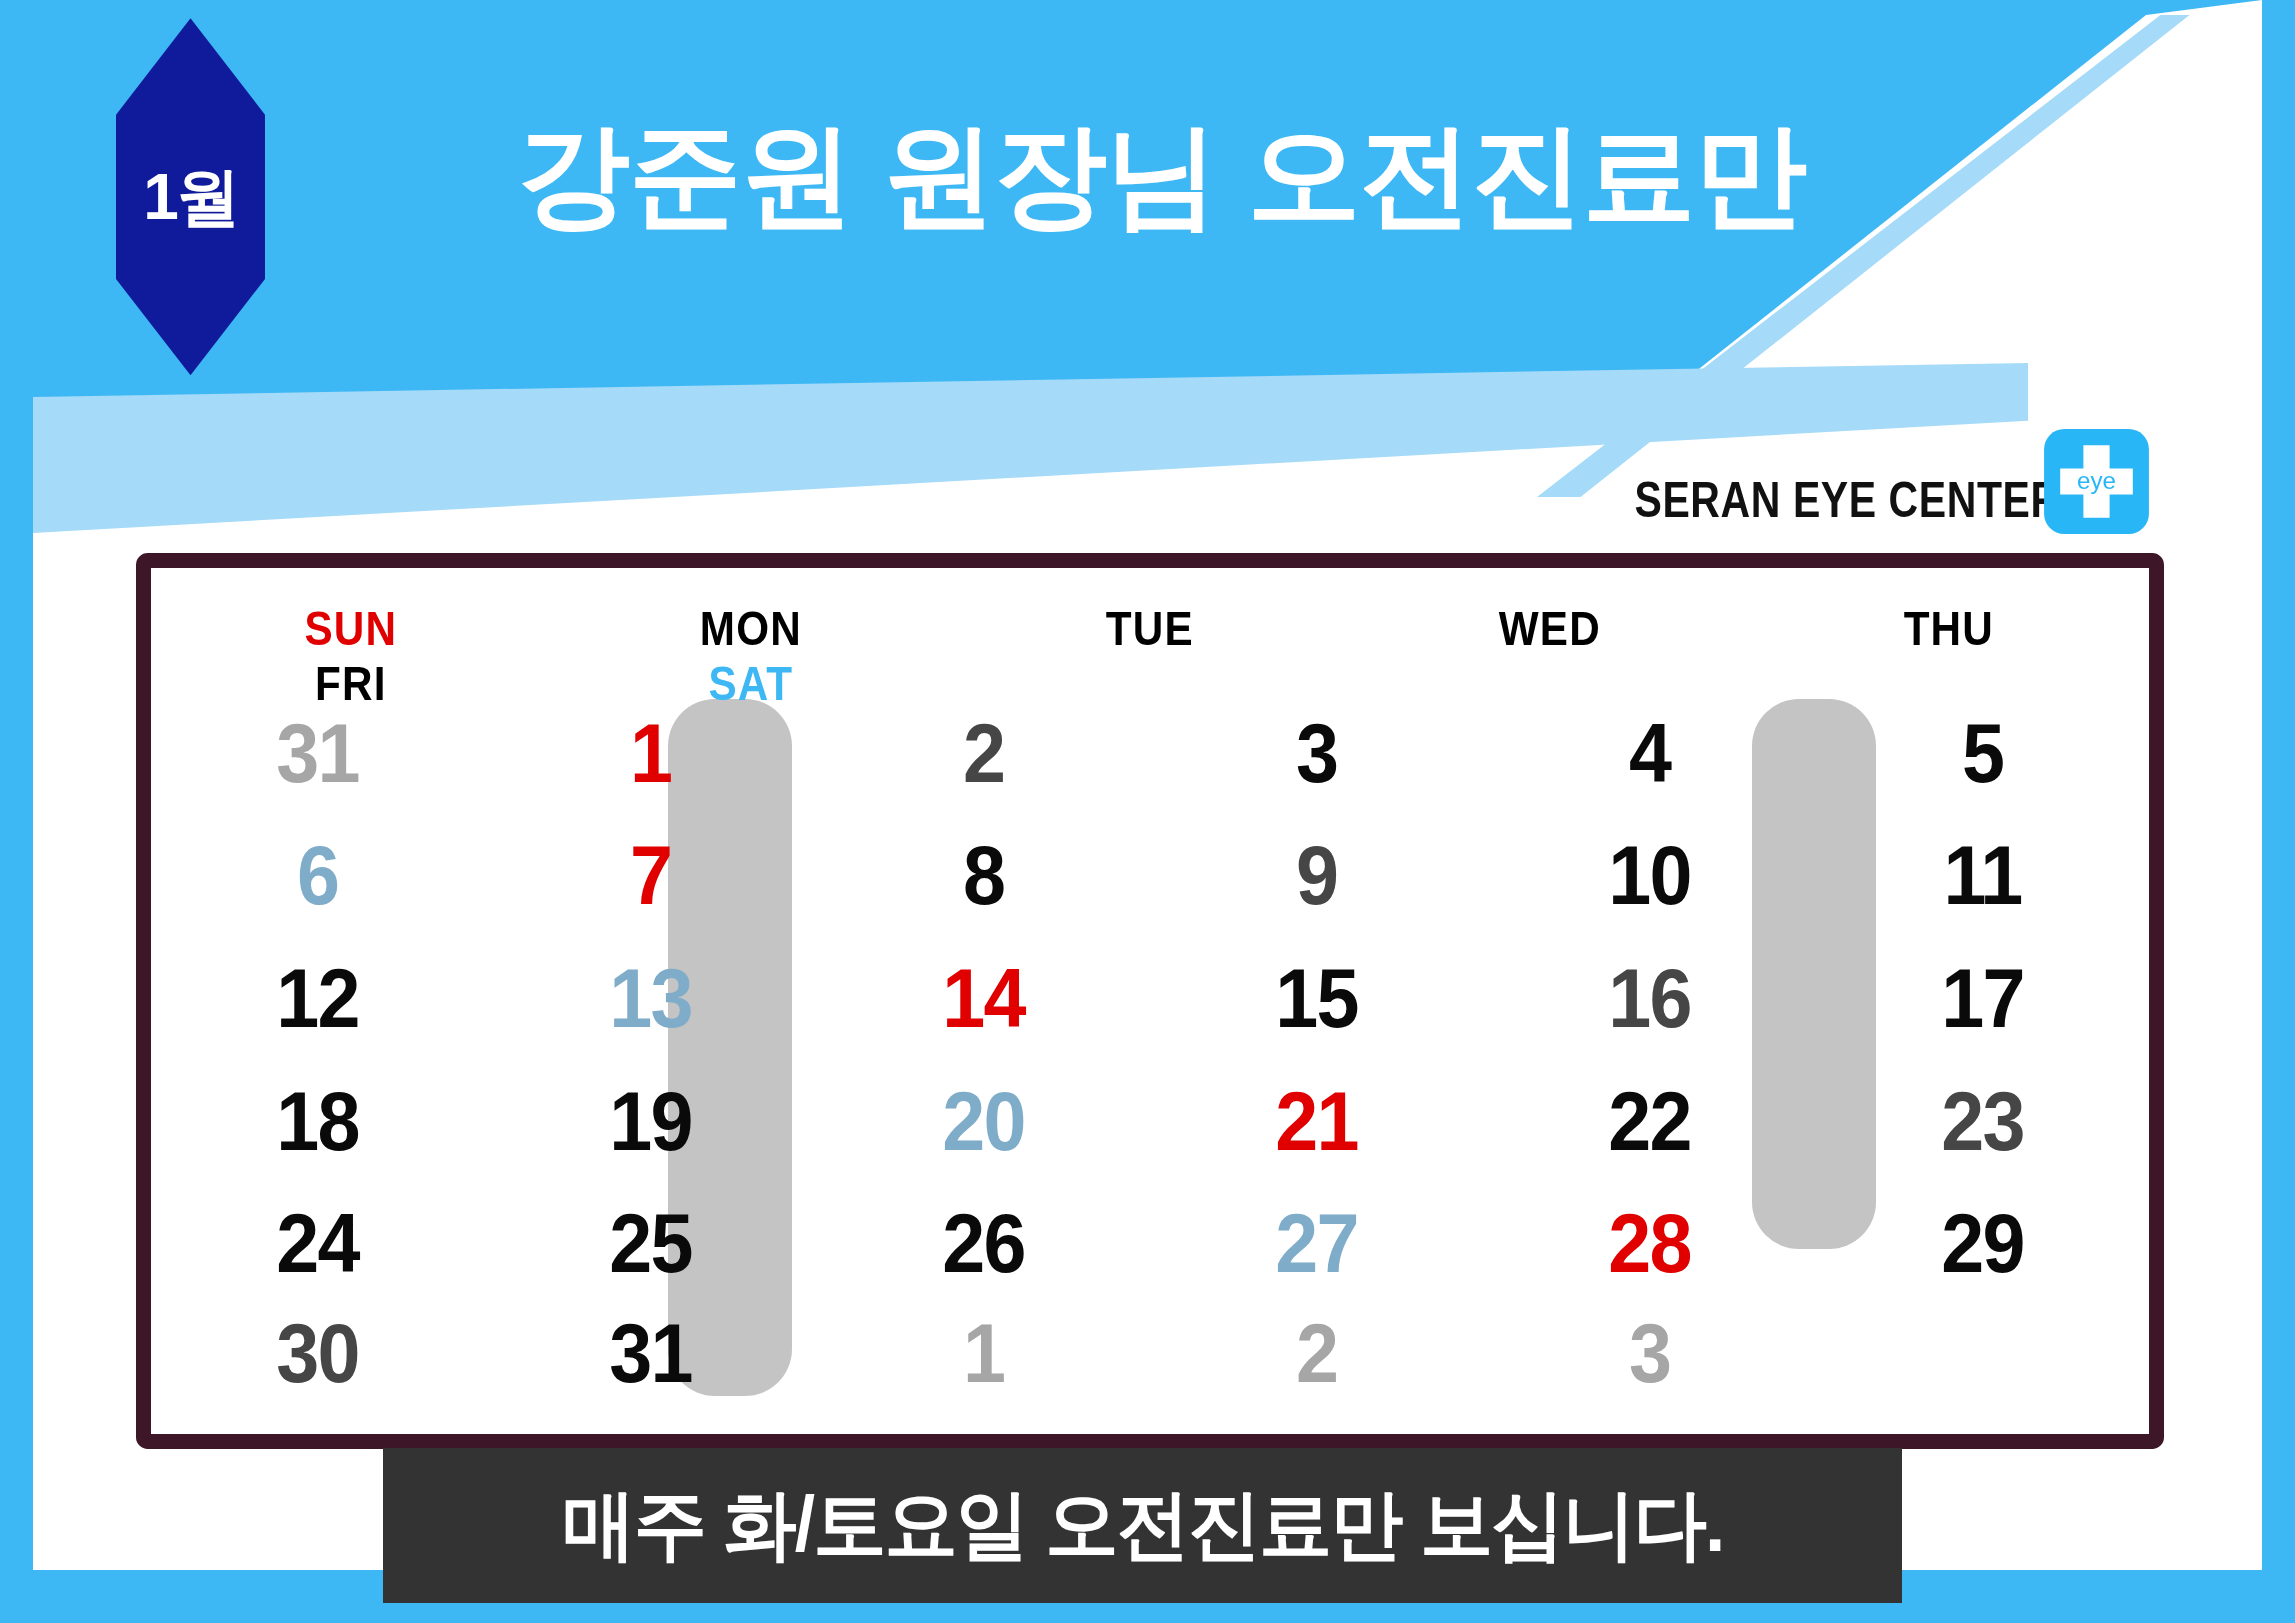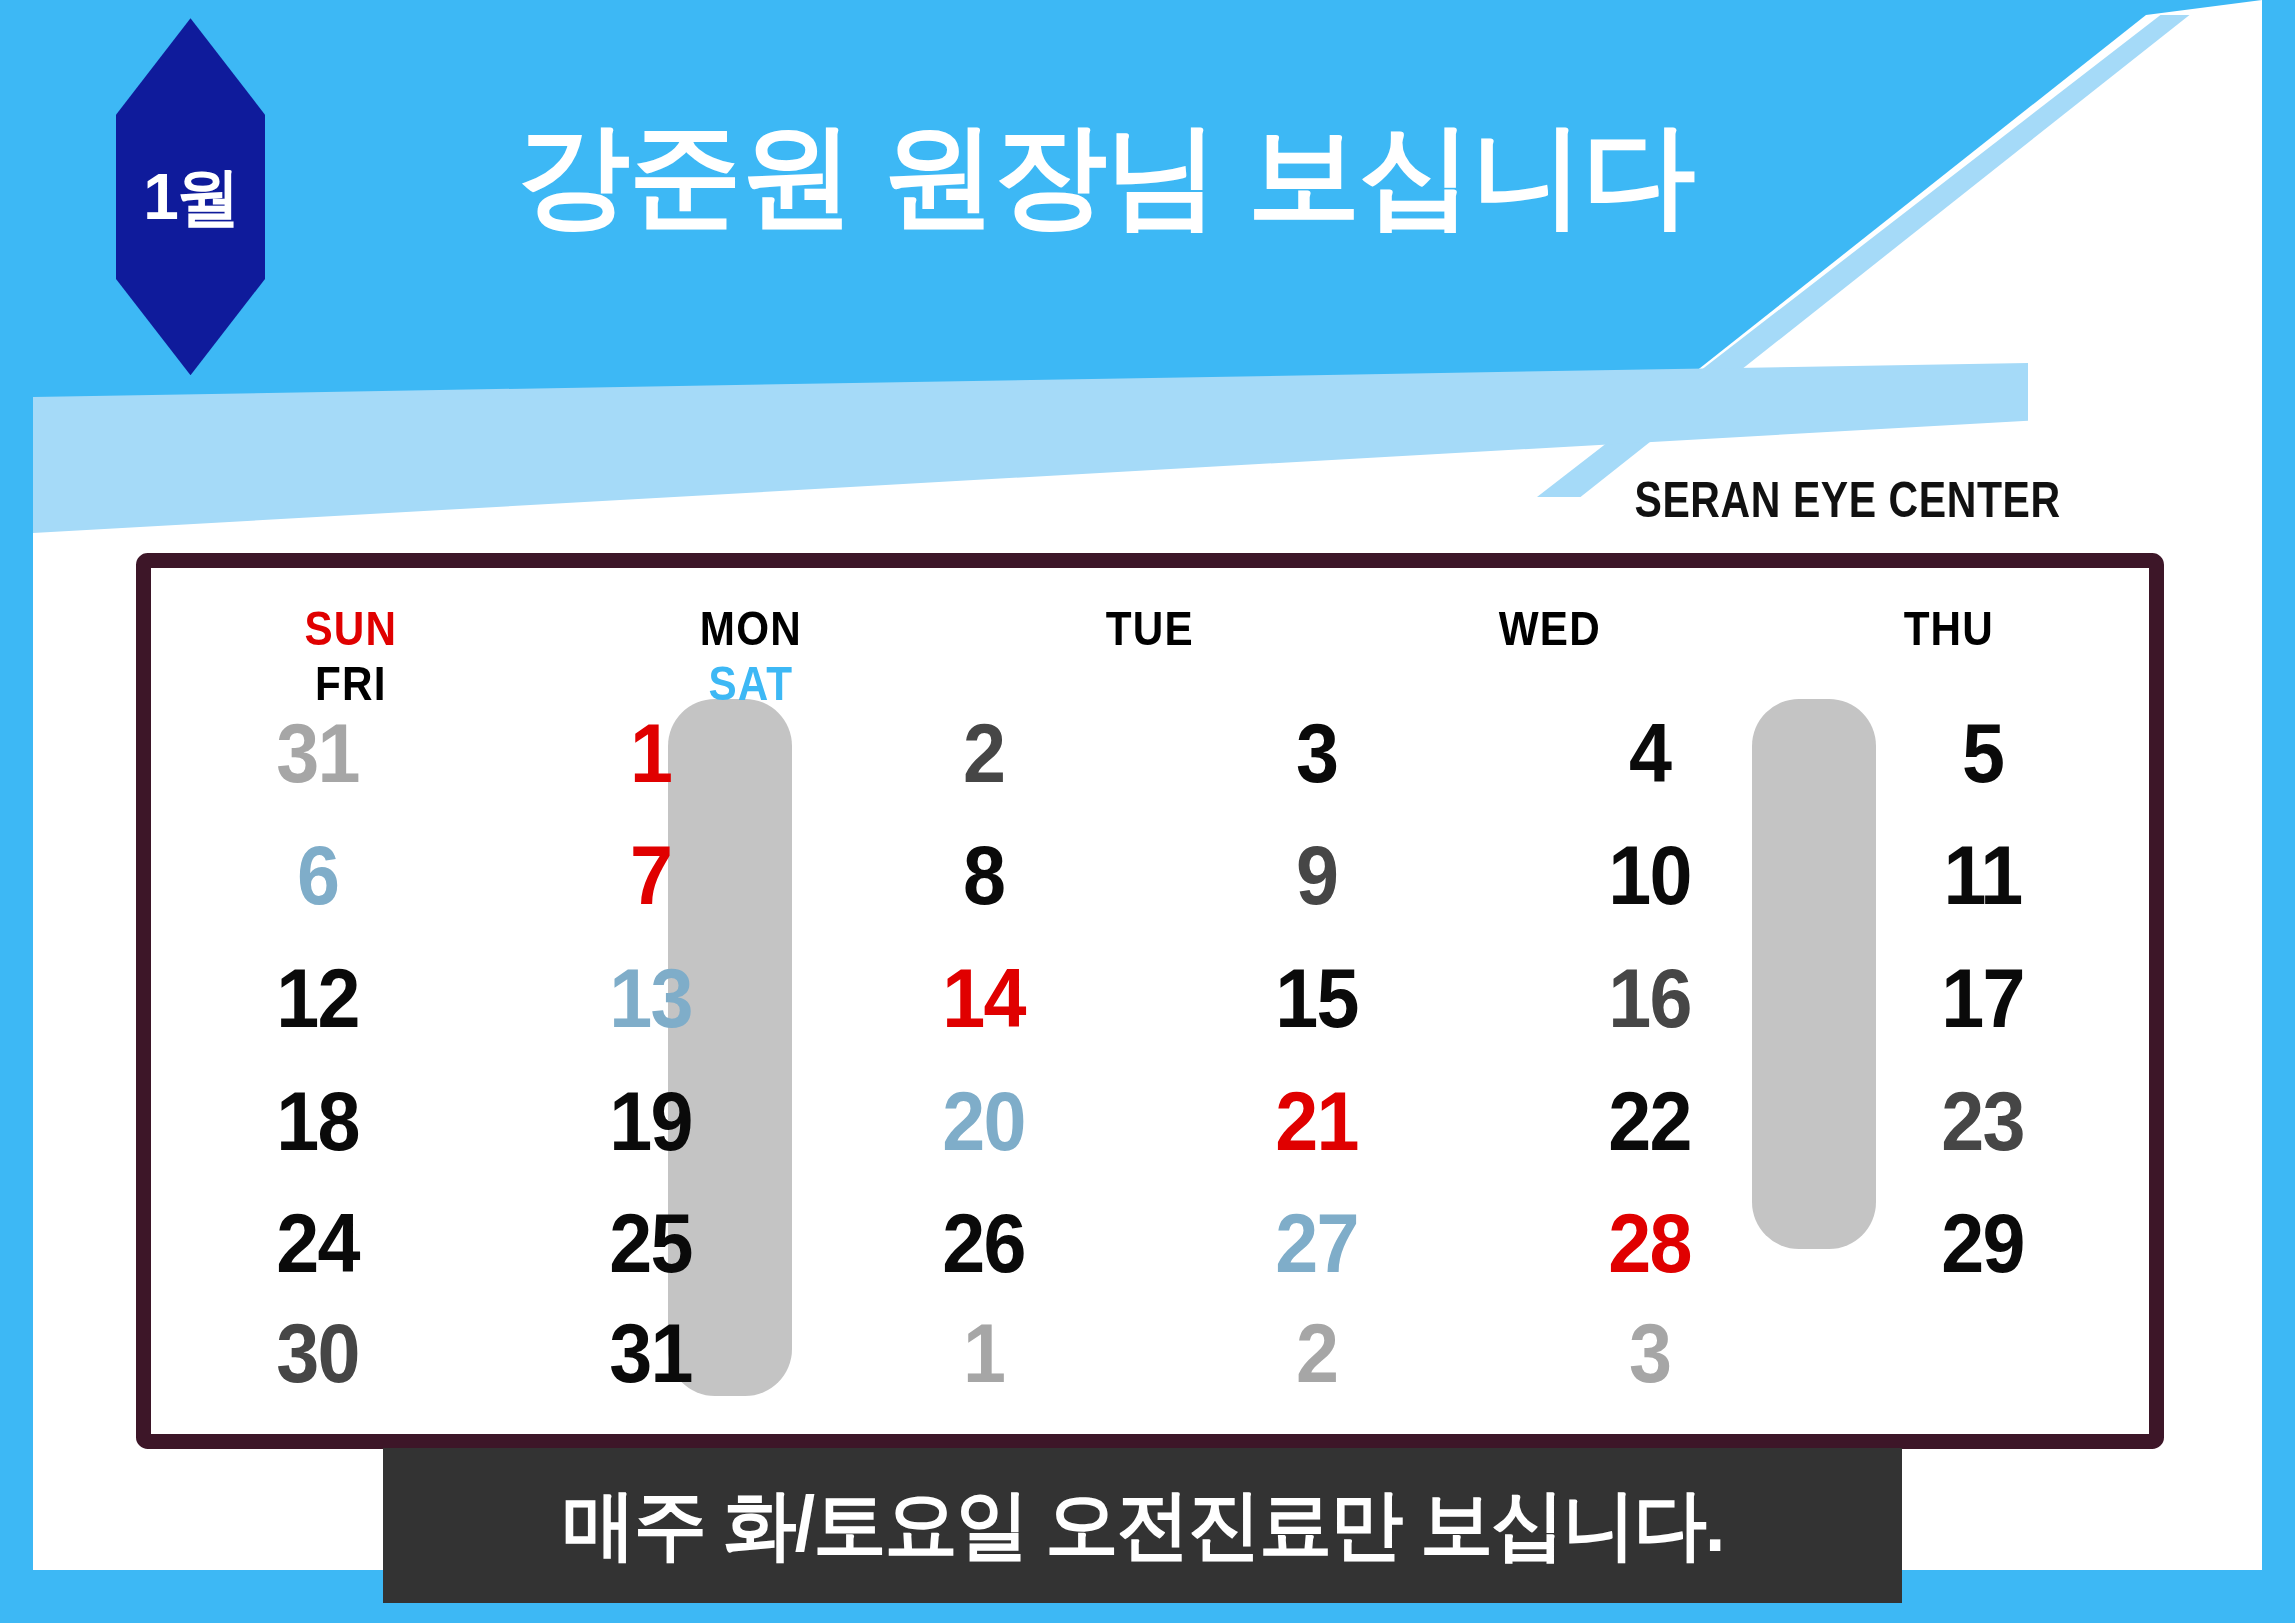--- a/index.html
+++ b/index.html
@@ -125,24 +125,31 @@
 <div id="bg-whitewedge-edge"></div>
 <div id="bg-lightband"></div>
 <div id="bg-frame-left"></div>
 <div id="bg-frame-right"></div>
 <div id="bg-frame-bottom"></div>
 
 <div id="month-badge">
   <span id="month-badge-label">1월</span>
 </div>
 
-<h1 id="header-title">강준원 원장님 보십니다</h1>
+<h1 id="header-title">강준원 원장님 오전진료만</h1>
 
 <div id="brand">
   <div id="brand-name">SERAN EYE CENTER</div>
+  <div id="brand-logo">
+    <svg viewBox="0 0 120 120" width="157" height="121">
+      <rect x="8" y="8" width="104" height="104" rx="20" ry="20" fill="#29b6f6"></rect>
+      <path d="M47 24 h26 v23 h23 v26 h-23 v23 h-26 v-23 h-23 v-26 h23 z" fill="#ffffff"></path>
+      <text x="60" y="67" text-anchor="middle" font-family="Liberation Sans, sans-serif" font-size="24" fill="#29b6f6">eye</text>
+    </svg>
+  </div>
 </div>
 
 <div id="calendar-card">
 
   <div id="highlight-tue" class="col-highlight"></div>
   <div id="highlight-sat" class="col-highlight"></div>
 
   <div id="weekday-row">
     <div class="weekday sun">SUN</div>
     <div class="weekday wd">MON</div>

